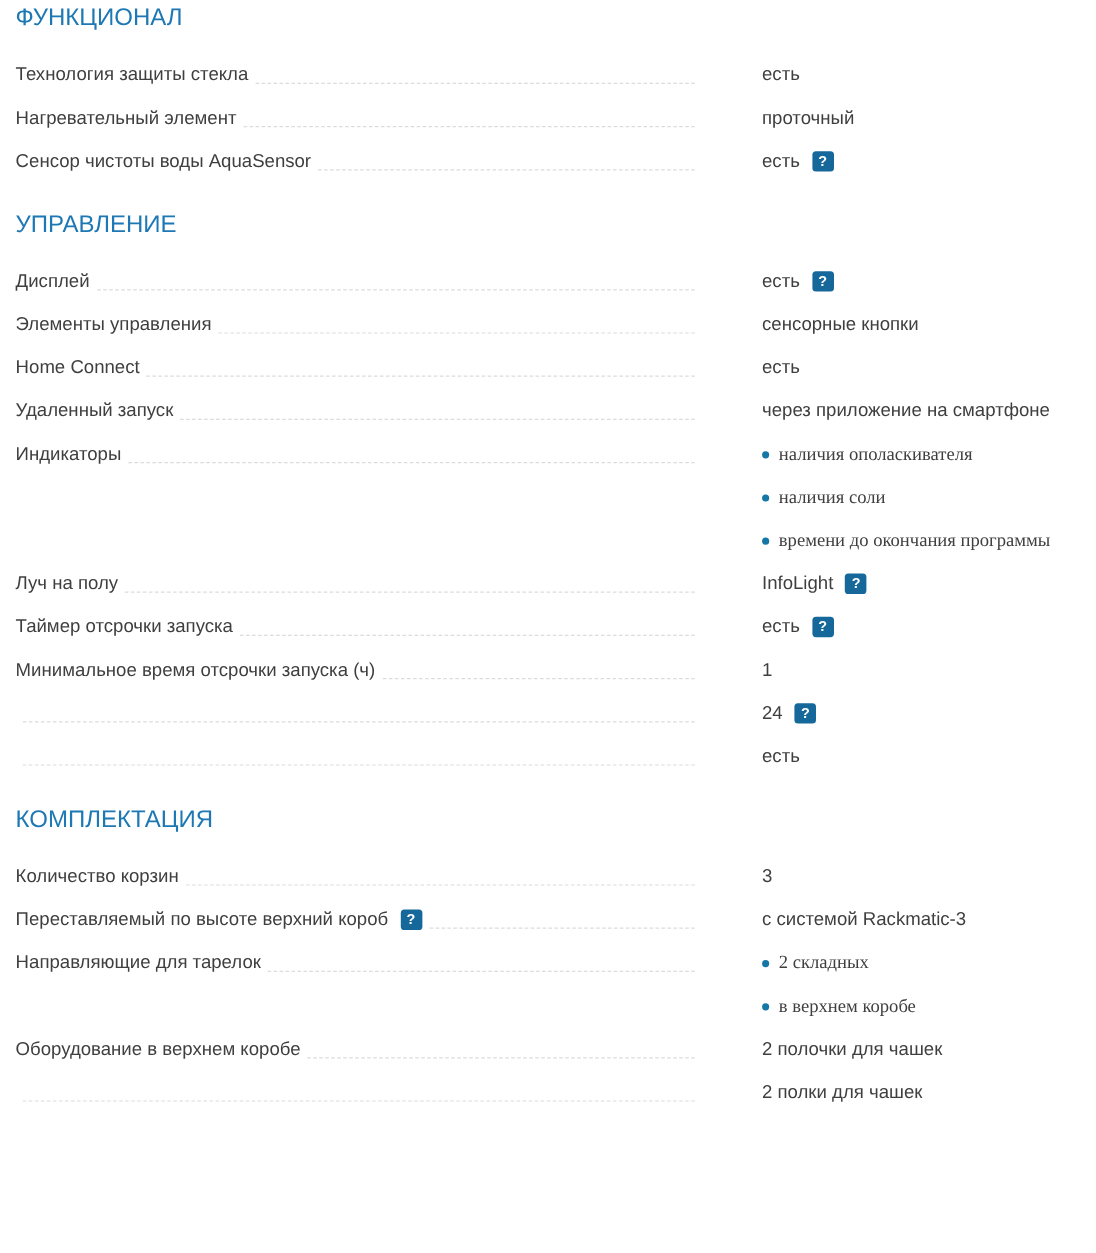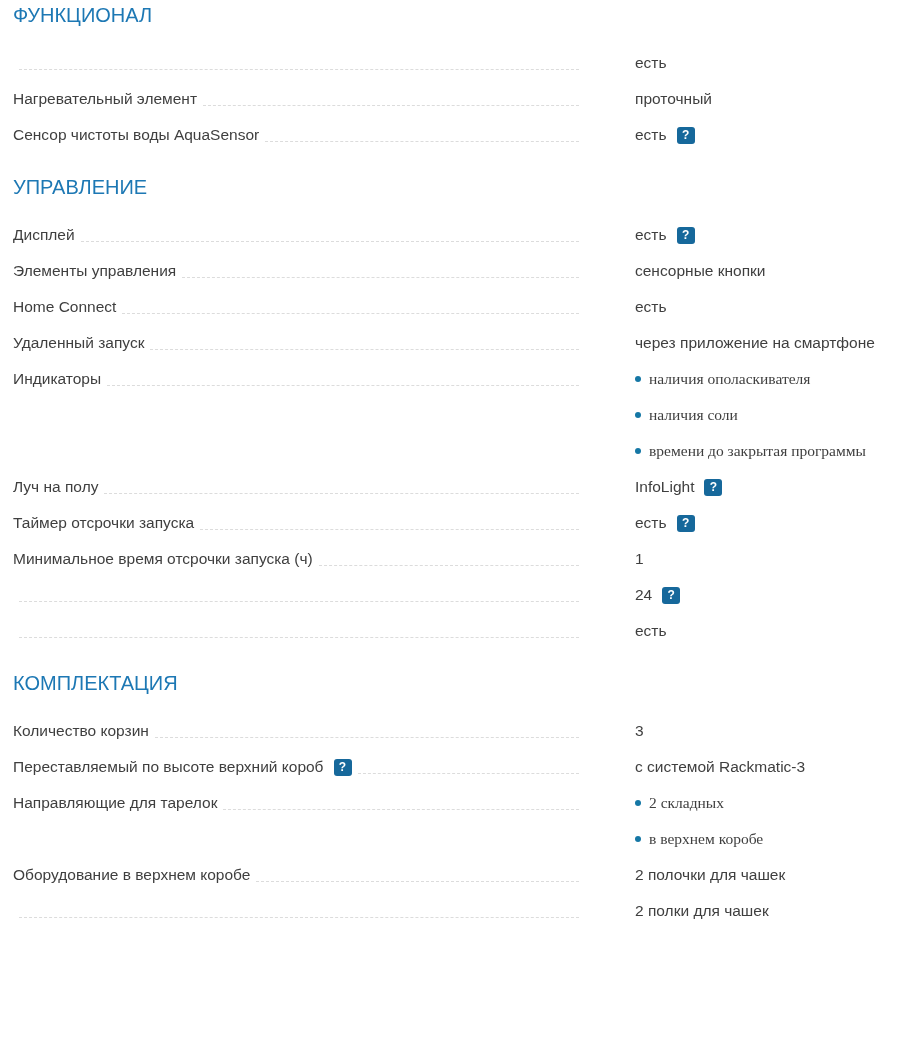--- a/index.html
+++ b/index.html
@@ -89,20 +89,21 @@
     background: #1577a5;
   }
 </style>
 </head>
 <body>
 
 <div class="page">
     <section class="spec-section">
       <h2 class="section-title">ФУНКЦИОНАЛ</h2>
       <div class="spec-row">
+        <div class="row-label"><span>Технология защиты стекла</span></div>
         <div class="leader"></div>
         <div class="row-value"><span>есть</span></div>
       </div>
       <div class="spec-row">
         <div class="row-label"><span>Нагревательный элемент</span></div>
         <div class="leader"></div>
         <div class="row-value"><span>проточный</span></div>
       </div>
       <div class="spec-row">
         <div class="row-label"><span>Сенсор чистоты воды AquaSensor</span></div>
@@ -132,21 +133,21 @@
         <div class="leader"></div>
         <div class="row-value"><span>через приложение на смартфоне</span></div>
       </div>
       <div class="spec-row">
         <div class="row-label"><span>Индикаторы</span></div>
         <div class="leader"></div>
         <div class="row-value">
           <ul class="value-list">
             <li><span class="bullet-dot"></span><span>наличия ополаскивателя</span></li>
             <li><span class="bullet-dot"></span><span>наличия соли</span></li>
-            <li><span class="bullet-dot"></span><span>времени до закрытая программы</span></li>
+            <li><span class="bullet-dot"></span><span>времени до окончания программы</span></li>
           </ul>
         </div>
       </div>
       <div class="spec-row">
         <div class="row-label"><span>Луч на полу</span></div>
         <div class="leader"></div>
         <div class="row-value"><span>InfoLight</span><span class="help-badge">?</span></div>
       </div>
       <div class="spec-row">
         <div class="row-label"><span>Таймер отсрочки запуска</span></div>

